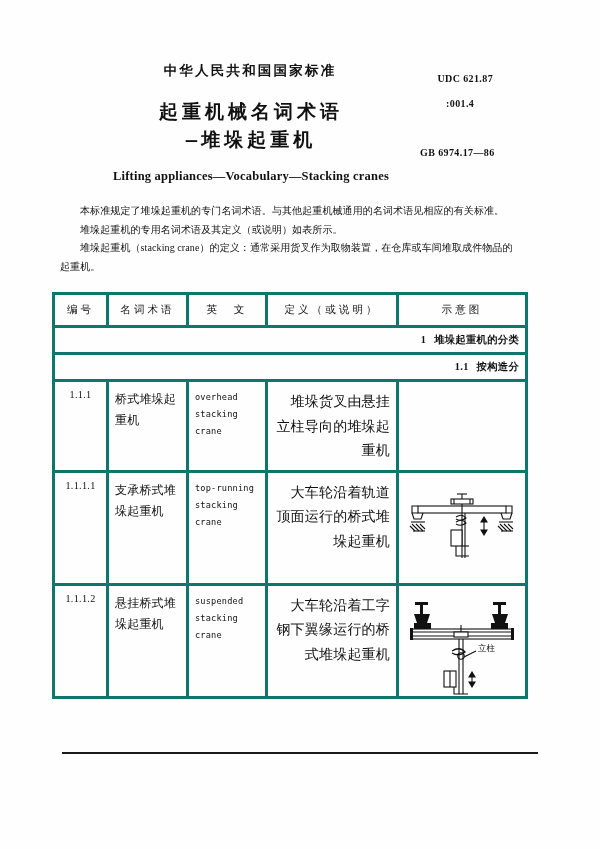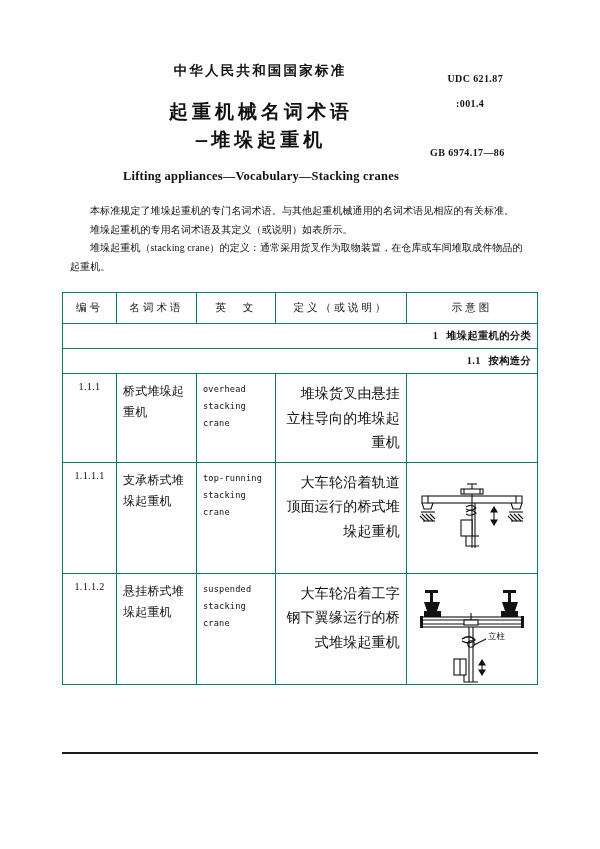--- a/index.html
+++ b/index.html
@@ -17,21 +17,21 @@
   }
   .page {
     position: absolute;
     left: 0; top: 0;
     width: 600px;
     height: 849px;
     background: #fefefe;
   }
   .sheet {
     position: absolute;
-    left: 62px;
+    left: 52px;
     top: 40px;
     width: 476px;
     height: 740px;
   }
 
   
   .hdr-org {
     text-align: center;
     font-family: "DejaVu Sans", "Liberation Sans", sans-serif;
     font-weight: bold;
@@ -88,21 +88,21 @@
 
   
   table.std {
     margin-top: 16px;
     width: 100%;
     border-collapse: collapse;
     font-family: "DejaVu Sans", "Liberation Sans", sans-serif;
     table-layout: fixed;
   }
   table.std td, table.std th {
-    border: 1px solid #0f766e;
+    border: 3px solid #0f766e;
     vertical-align: top;
     padding: 7px 6px 7px 6px;
     font-weight: normal;
   }
   table.std thead th {
     text-align: center;
     font-size: 10.6px;
     letter-spacing: 3px;
     padding: 6px 2px 7px 2px;
     height: 17px;

